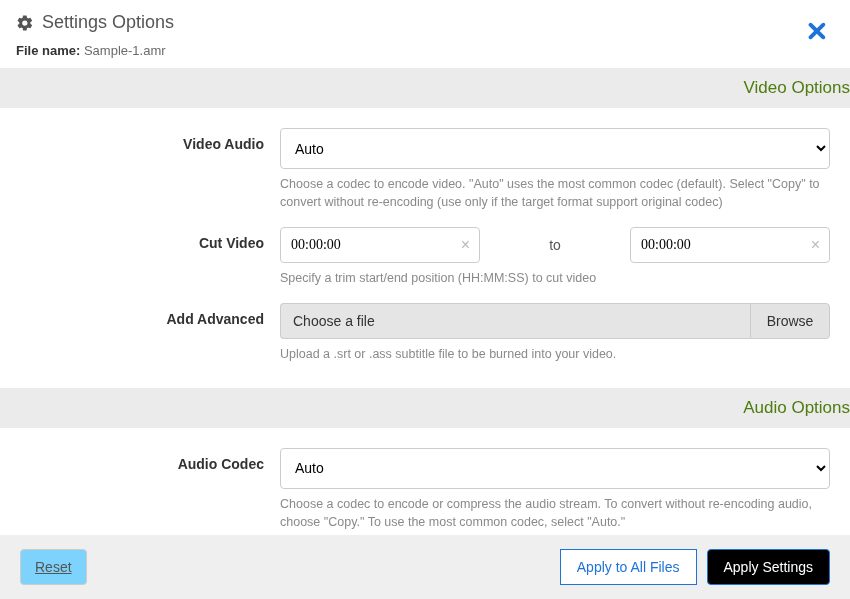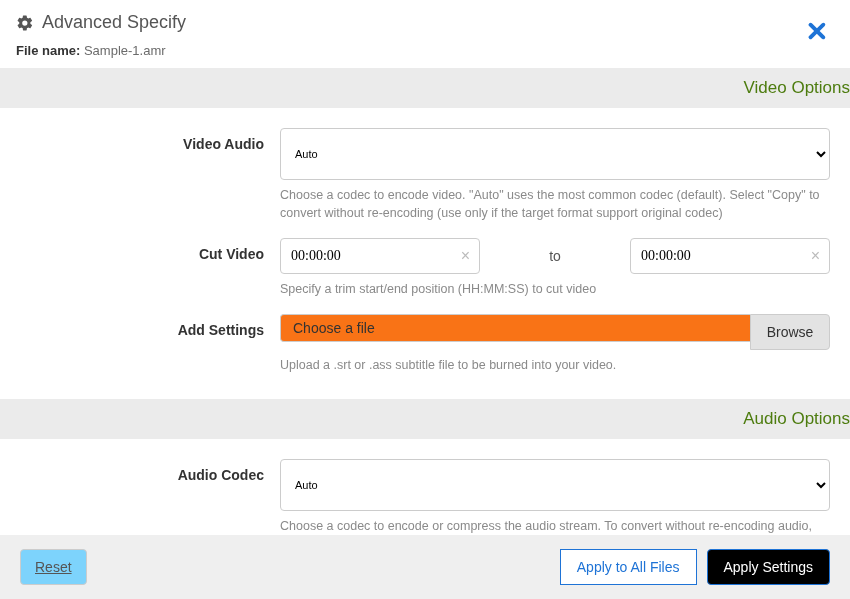--- a/index.html
+++ b/index.html
@@ -16,49 +16,49 @@
   .filename-row .val { color: #6b6b6b; }
   .scroll-area { flex: 1; overflow-y: scroll; }
   .scroll-area::-webkit-scrollbar { width: 14px; }
   .scroll-area::-webkit-scrollbar-track { background: #f7f7f7; }
   .scroll-area::-webkit-scrollbar-thumb { background: #c4c4c4; }
   .section-header { background: #ebebeb; text-align: right; font-size: 17px; color: #4d7c0f; font-weight: 400; padding: 10px 0; }
   .form-row { display: flex; padding: 8px 20px 8px 0; }
   .form-row.first { padding-top: 20px; }
   .form-label { width: 280px; min-width: 280px; text-align: right; padding-right: 16px; padding-top: 8px; font-size: 14px; font-weight: 600; color: #333; }
   .form-control { flex: 1; }
-  .select { width: 100%; height: 52px; border: 1px solid #ccc; border-radius: 4px; padding: 0 10px; font-size: 11px; background: #fff; }
+  .select { width: 100%; height: 41px; border: 1px solid #ccc; border-radius: 4px; padding: 0 10px; font-size: 14px; background: #fff; }
   .help { font-size: 12.5px; color: #8a8a8a; margin-top: 6px; line-height: 1.45; }
   .cut-row { display: flex; align-items: center; gap: 12px; }
   .time-input { position: relative; flex: 0 0 200px; }
   .time-input input { width: 100%; height: 36px; border: 1px solid #ccc; border-radius: 4px; padding: 0 30px 0 10px; font-size: 14px; font-family: Liberation Serif, serif; }
   .time-input .clear { position: absolute; right: 10px; top: 50%; transform: translateY(-50%); color: #bbb; font-size: 16px; cursor: pointer; line-height: 1; }
   .to-text { flex: 1; text-align: center; font-size: 14px; color: #555; }
   .file-row { display: flex; }
-  .file-text { flex: 1; height: 28px; border: 1px solid #ccc; border-right: none; border-radius: 4px 0 0 4px; padding: 0 12px; display: flex; align-items: center; font-size: 14px; color: #333; background: #f97316; }
+  .file-text { flex: 1; height: 36px; border: 1px solid #ccc; border-right: none; border-radius: 4px 0 0 4px; padding: 0 12px; display: flex; align-items: center; font-size: 14px; color: #333; background: #e5e5e5; }
   .browse-btn { width: 80px; height: 36px; background: #e3e3e3; border: 1px solid #ccc; border-radius: 0 4px 4px 0; font-size: 14px; color: #333; cursor: pointer; }
   .footer { background: #efefef; padding: 14px 20px; display: flex; align-items: center; }
   .reset-btn { height: 36px; padding: 0 14px; background: #7dd3fc; border: 1px solid #ccc; border-radius: 4px; font-size: 14px; color: #555; cursor: pointer; text-decoration: underline; }
   .spacer { flex: 1; }
   .btn-outline { height: 36px; padding: 0 16px; background: #fff; border: 1px solid #1e73d6; color: #1e73d6; border-radius: 0; font-size: 14px; cursor: pointer; margin-right: 10px; }
   .btn-primary { height: 36px; padding: 0 16px; background: #000000; border: 1px solid #1e73d6; color: #fff; border-radius: 4px; font-size: 14px; cursor: pointer; }
 </style>
 </head>
 <body>
 
 <div class="modal">
 
   <div class="header">
     <div class="title-row">
       <span class="gear-icon">
         <svg viewBox="0 0 24 24" fill="currentColor">
             <path d="M19.14,12.94a7,7,0,0,0,.05-.94,7,7,0,0,0-.05-.94l2.11-1.65a.5.5,0,0,0,.12-.64l-2-3.46a.5.5,0,0,0-.61-.22l-2.49,1a7,7,0,0,0-1.62-.94l-.38-2.65A.5.5,0,0,0,13.77,2H9.77a.5.5,0,0,0-.5.42L8.89,5.07a7,7,0,0,0-1.62.94l-2.49-1a.5.5,0,0,0-.61.22l-2,3.46a.5.5,0,0,0,.12.64L4.4,11a7,7,0,0,0-.05.94,7,7,0,0,0,.05.94L2.29,14.53a.5.5,0,0,0-.12.64l2,3.46a.5.5,0,0,0,.61.22l2.49-1a7,7,0,0,0,1.62.94l.38,2.65a.5.5,0,0,0,.5.42h4a.5.5,0,0,0,.5-.42l.38-2.65a7,7,0,0,0,1.62-.94l2.49,1a.5.5,0,0,0,.61-.22l2-3.46a.5.5,0,0,0-.12-.64ZM11.77,15.5A3.5,3.5,0,1,1,15.27,12,3.5,3.5,0,0,1,11.77,15.5Z"></path>
           </svg>
       </span>
-      <h2>Advanced Specify</h2>
+      <h2>Settings Options</h2>
     </div>
     <span class="close-icon">
       <svg viewBox="0 0 24 24" fill="currentColor">
           <path d="M18.3 5.71 12 12l6.3 6.29-1.41 1.42L10.59 13.4 4.3 19.71 2.88 18.29 9.17 12 2.88 5.71 4.3 4.29l6.29 6.3 6.3-6.3z" transform="scale(1.05) translate(-0.5,-0.5)"></path>
           <path d="M5 5l14 14M19 5L5 19" stroke="currentColor" stroke-width="4" stroke-linecap="round" fill="none"></path>
         </svg>
     </span>
     <div class="filename-row">
       <span class="lbl">File name:</span>
       <span class="val">Sample-1.amr</span>
@@ -91,21 +91,21 @@
           <div class="time-input">
             <input type="text" value="00:00:00" style="">
             <span class="clear">×</span>
           </div>
         </div>
         <div class="help">Specify a trim start/end position (HH:MM:SS) to cut video</div>
       </div>
     </div>
 
     <div class="form-row" style="padding-bottom:24px;">
-      <div class="form-label">Add Settings</div>
+      <div class="form-label">Add Advanced</div>
       <div class="form-control">
         <div class="file-row">
           <div class="file-text">Choose a file</div>
           <button class="browse-btn">Browse</button>
         </div>
         <div class="help">Upload a .srt or .ass subtitle file to be burned into your video.</div>
       </div>
     </div>
 
     <div class="section-header">Audio Options</div>

